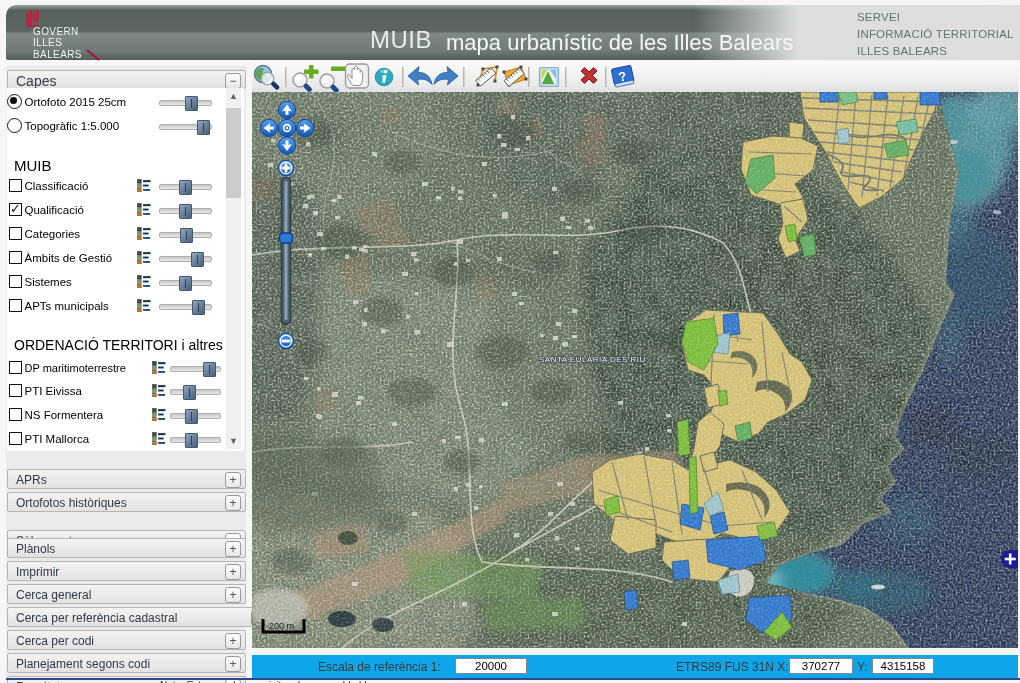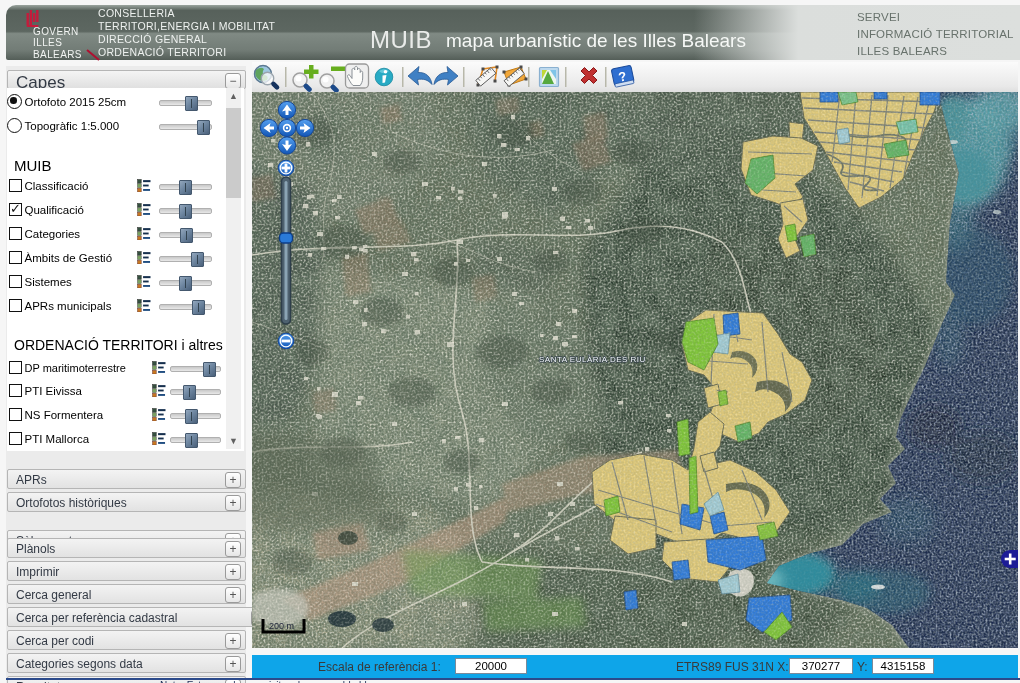--- a/index.html
+++ b/index.html
@@ -9,35 +9,35 @@
 #hdr{position:absolute;left:6px;top:5px;width:1014px;height:55px;
   border-top-left-radius:10px;border-bottom-left-radius:2px;
   background:linear-gradient(to bottom,#9aa49e 0%,#57615b 10%,#5d6761 48%,#808a84 52%,#727c76 82%,#545e58 100%);}
 #hdrfade{position:absolute;left:688px;top:0;width:326px;height:55px;
   background:linear-gradient(to right,rgba(219,222,220,0) 0%,rgba(219,222,220,1) 32%,#dcdfdd 100%);
   border-top-right-radius:0;}
 #logo{position:absolute;left:20px;top:2px;color:#fff;}
 #logotxt{font-size:10px;line-height:11.3px;letter-spacing:.4px;margin-top:2px;color:#f2f4f2;}
 #conselleria{position:absolute;left:92px;top:2px;color:#eef1ef;font-size:10.5px;line-height:12.9px;letter-spacing:.3px;}
 #muib{position:absolute;left:364px;top:21px;color:#e9ebe9;font-size:24px;letter-spacing:0.5px;}
-#muibsub{position:absolute;left:440px;top:25px;color:#f6f8f6;font-size:19px;}
+#muibsub{position:absolute;left:440px;top:25px;color:#f6f8f6;font-size:22px;}
 #servei{position:absolute;left:851px;top:4px;color:#68726c;font-size:11.5px;line-height:17px;letter-spacing:.2px;}
 
 #tbar{position:absolute;left:252px;top:62px;width:766px;height:30px;
   background:linear-gradient(to bottom,#fbfbfb,#e9e9e9 80%,#dfdfdf);border-bottom:1px solid #cfcfcf;}
 
 #panel{position:absolute;left:6px;top:66px;width:240px;height:617px;background:#ebebeb;}
 .accbar{position:absolute;left:1px;width:237px;height:18px;border:1px solid #b5b5b5;border-radius:2px;
   background:linear-gradient(to bottom,#f3f3f3,#e2e2e2);margin-top:17px;}
 .accbar .t{position:absolute;left:8px;top:3px;font-size:12px;color:#333a45;}
 .pm{position:absolute;right:4px;top:1.5px;width:14px;height:14px;border:1px solid #9a9a9a;border-radius:3px;
   background:linear-gradient(to bottom,#fff,#e6e6e6);color:#555;font-size:12px;line-height:14px;text-align:center;}
 #capesbar{position:absolute;left:1px;top:4px;width:237px;height:17px;border:1px solid #b5b5b5;border-radius:2px;
   background:linear-gradient(to bottom,#f4f4f4,#e0e0e0);}
-#capesbar .t{position:absolute;left:8px;top:2px;font-size:17px;color:#333a45;}
+#capesbar .t{position:absolute;left:8px;top:2px;font-size:14px;color:#333a45;}
 #capesbody{position:absolute;left:1px;top:22px;width:237px;height:363px;background:#fff;border:0;}
 #scroll{position:absolute;right:3px;top:0px;width:15px;height:361px;background:#f0f0f0;}
 #scroll .arr{position:absolute;left:0;width:15px;height:16px;background:#f0f0f0;color:#606060;
   font-size:9px;text-align:center;line-height:16px;}
 #scroll .thumb{position:absolute;left:0px;top:20px;width:15px;height:90px;background:#cbcbcb;}
 .prow{position:absolute;left:2px;height:18px;}
 .radio{position:absolute;left:-2px;top:0;width:13px;height:13px;border:1.6px solid #111;border-radius:50%;background:#fff;}
 .radio.on:after{content:"";position:absolute;left:2.2px;top:2.2px;width:6.6px;height:6.6px;border-radius:50%;background:#111;}
 .cb{position:absolute;left:0;top:1px;width:11px;height:11px;border:1.6px solid #111;background:#fff;}
 .cb.ck:after{content:"\2713";position:absolute;left:0px;top:-3px;font-size:13px;color:#111;}
@@ -77,21 +77,20 @@
         <rect x="6.9" y="6" width="2.4" height="9"></rect>
         <rect x="10.1" y="3" width="2.4" height="12"></rect>
         <path d="M0.5 18 L12.5 18 L11.8 21 L1.2 21 Z"></path>
       </g>
     </svg>
     <div id="logotxt" style="position:absolute;left:7px;top:17px;">GOVERN<br>ILLES<br>BALEARS</div>
     <svg width="16" height="12" style="position:absolute;left:60px;top:42px">
           <path d="M1 1 L13 11" stroke="#b01030" stroke-width="2"></path>
         </svg>
   </div>
-  <div id="conselleria">CONSELLERIA<br>TERRITORI,ENERGIA I MOBILITAT<br>DIRECCIÓ GENERAL<br>ORDENACIÓ TERRITORI</div>
   <div id="muib">MUIB</div>
   <div id="muibsub">mapa urbanístic de les Illes Balears</div>
   <div id="servei">SERVEI<br>INFORMACIÓ TERRITORIAL<br>ILLES BALEARS</div>
 </div>
 
 <div id="tbar">
 <svg width="766" height="30" viewBox="0 0 766 30" style="position:absolute;left:0;top:0">
   <g fill="#b8b8aa">
     <rect x="33" y="5" width="1.5" height="20"></rect>
           <rect x="150" y="5" width="1.5" height="20"></rect>
@@ -280,21 +279,21 @@
             <rect x="6.5" y="1.2" width="8" height="2.2" fill="#17304e"></rect>
             <rect x="6.5" y="6" width="6" height="2" fill="#17304e"></rect>
             <rect x="6.5" y="10.8" width="7.5" height="2" fill="#1c4a7e"></rect>
           </svg>
           <div class="slider">
             <div class="shandle" style="left:19px;"></div>
           </div>
         </div>
     <div class="prow muibrow h2" style="top:210px;">
           <div class="cb"></div>
-          <div class="plabel">APRs municipals</div>
+          <div class="plabel">APTs municipals</div>
           <svg class="legicon" viewBox="0 0 15 14" style="position:absolute;">
             <rect x="0.5" y="0.5" width="4" height="4" fill="#35503f" stroke="#222" stroke-width="0.5"></rect>
             <rect x="0.5" y="5.2" width="4" height="4" fill="#7aa360" stroke="#444" stroke-width="0.5"></rect>
             <rect x="0.5" y="10" width="4" height="4" fill="#c87820" stroke="#633" stroke-width="0.5"></rect>
             <rect x="6.5" y="1.2" width="8" height="2.2" fill="#17304e"></rect>
             <rect x="6.5" y="6" width="6" height="2" fill="#17304e"></rect>
             <rect x="6.5" y="10.8" width="7.5" height="2" fill="#1c4a7e"></rect>
           </svg>
           <div class="slider">
             <div class="shandle" style="left:32px;"></div>
@@ -395,21 +394,21 @@
       </div>
   <div class="accbar" style="top:524px;padding-left:26px;">
         <div class="t">Cerca per referència cadastral</div>
         <div class="pm">+</div>
       </div>
   <div class="accbar" style="top:547px;">
         <div class="t">Cerca per codi</div>
         <div class="pm">+</div>
       </div>
   <div class="accbar" style="top:570px;">
-        <div class="t">Categories segons data</div>
+        <div class="t">Planejament segons codi</div>
         <div class="pm">+</div>
       </div>
   <div class="accbar" style="top:593px;">
         <div class="t">Resultat</div>
         <div class="pm">+</div>
       </div>
 </div>
 
 <div id="map">
       <svg width="766" height="556" viewBox="0 0 766 556" style="position:absolute;left:0;top:0">

